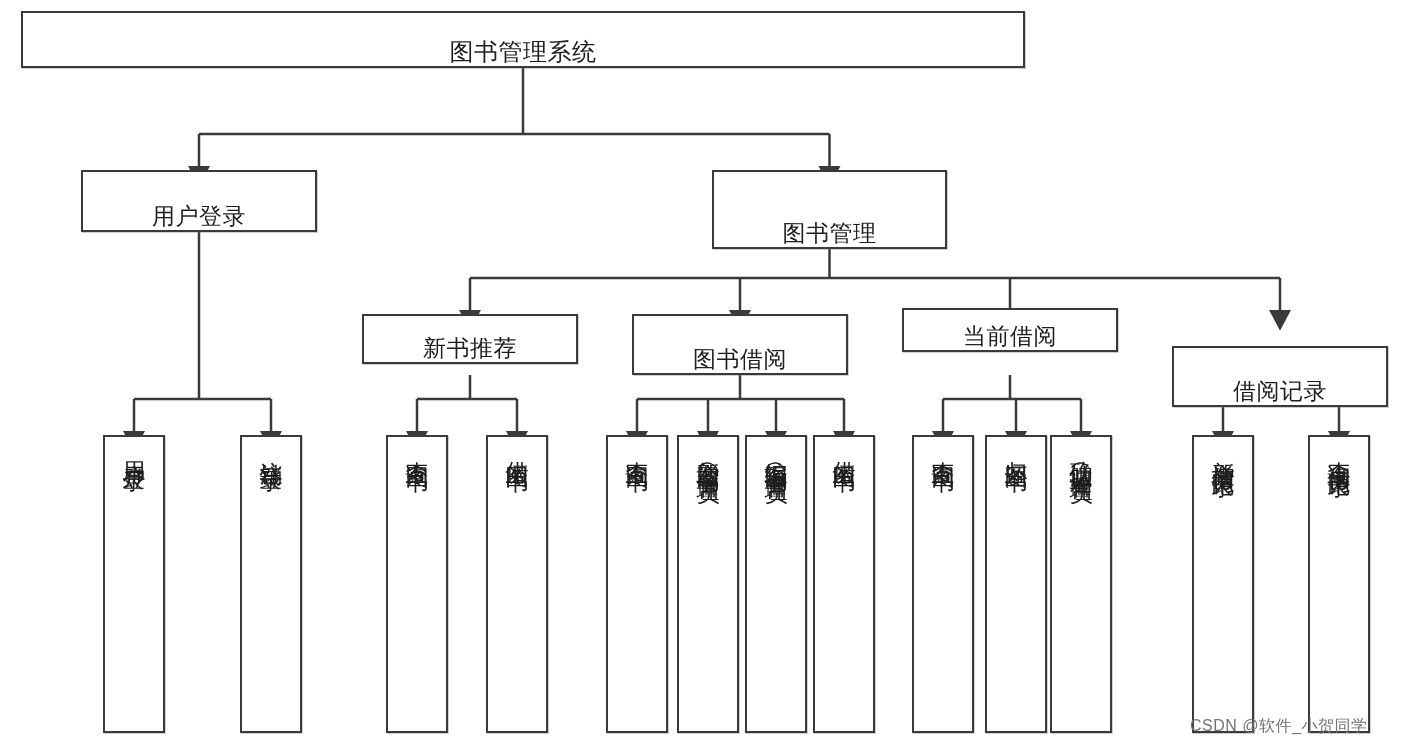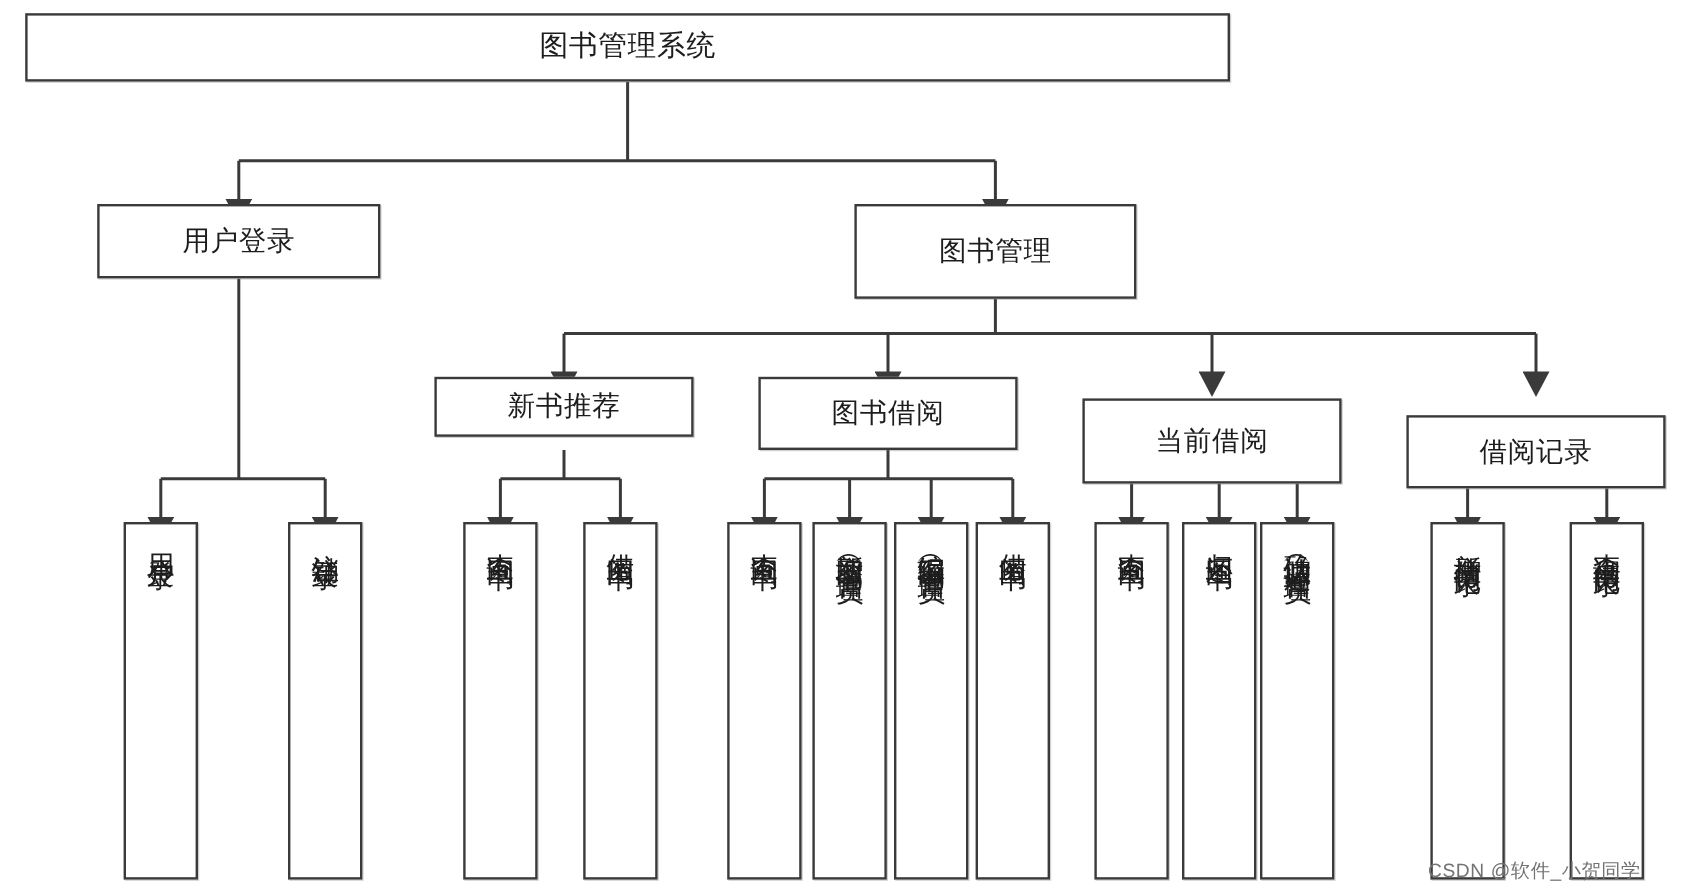--- a/index.html
+++ b/index.html
@@ -23,21 +23,21 @@
     width: 1405px;
     height: 747px;
     pointer-events: none;
   }
   .node {
     position: absolute;
     box-sizing: border-box;
     border: 2.5px solid #3a3a3a;
     background: #ffffff;
     display: flex;
-    align-items: center;
+    align-items: flex-end;
     justify-content: center;
     color: #1d1d1d;
     box-shadow: 1px 1px 0 rgba(120,120,120,0.35);
   }
   .node .label {
     letter-spacing: 0.5px;
     line-height: 1.12;
     text-align: center;
     white-space: pre;
   }
@@ -124,21 +124,21 @@
       </div>
       <div class="node horiz" style="left: 712px; top: 170px; width: 235px; height: 79px;">
         <span class="label">图书管理</span>
       </div>
       <div class="node horiz" style="left: 362px; top: 314px; width: 216px; height: 50px;">
         <span class="label">新书推荐</span>
       </div>
       <div class="node horiz" style="left: 632px; top: 314px; width: 216px; height: 61px;">
         <span class="label">图书借阅</span>
       </div>
-      <div class="node horiz" style="left: 902px; top: 332px; width: 216px; height: 71px;">
+      <div class="node horiz" style="left: 902px; top: 308px; width: 216px; height: 44px;">
         <span class="label">当前借阅</span>
       </div>
       <div class="node horiz" style="left: 1172px; top: 314px; width: 216px; height: 61px; margin-top: 32px;">
         <span class="label">借阅记录</span>
       </div>
       <div class="node vert" style="left: 103px; top: 435px; width: 62px; height: 298px;">
         <span class="label">用户登录</span>
       </div>
       <div class="node vert" style="left: 240px; top: 435px; width: 62px; height: 298px;">
         <span class="label">注销登录</span>

